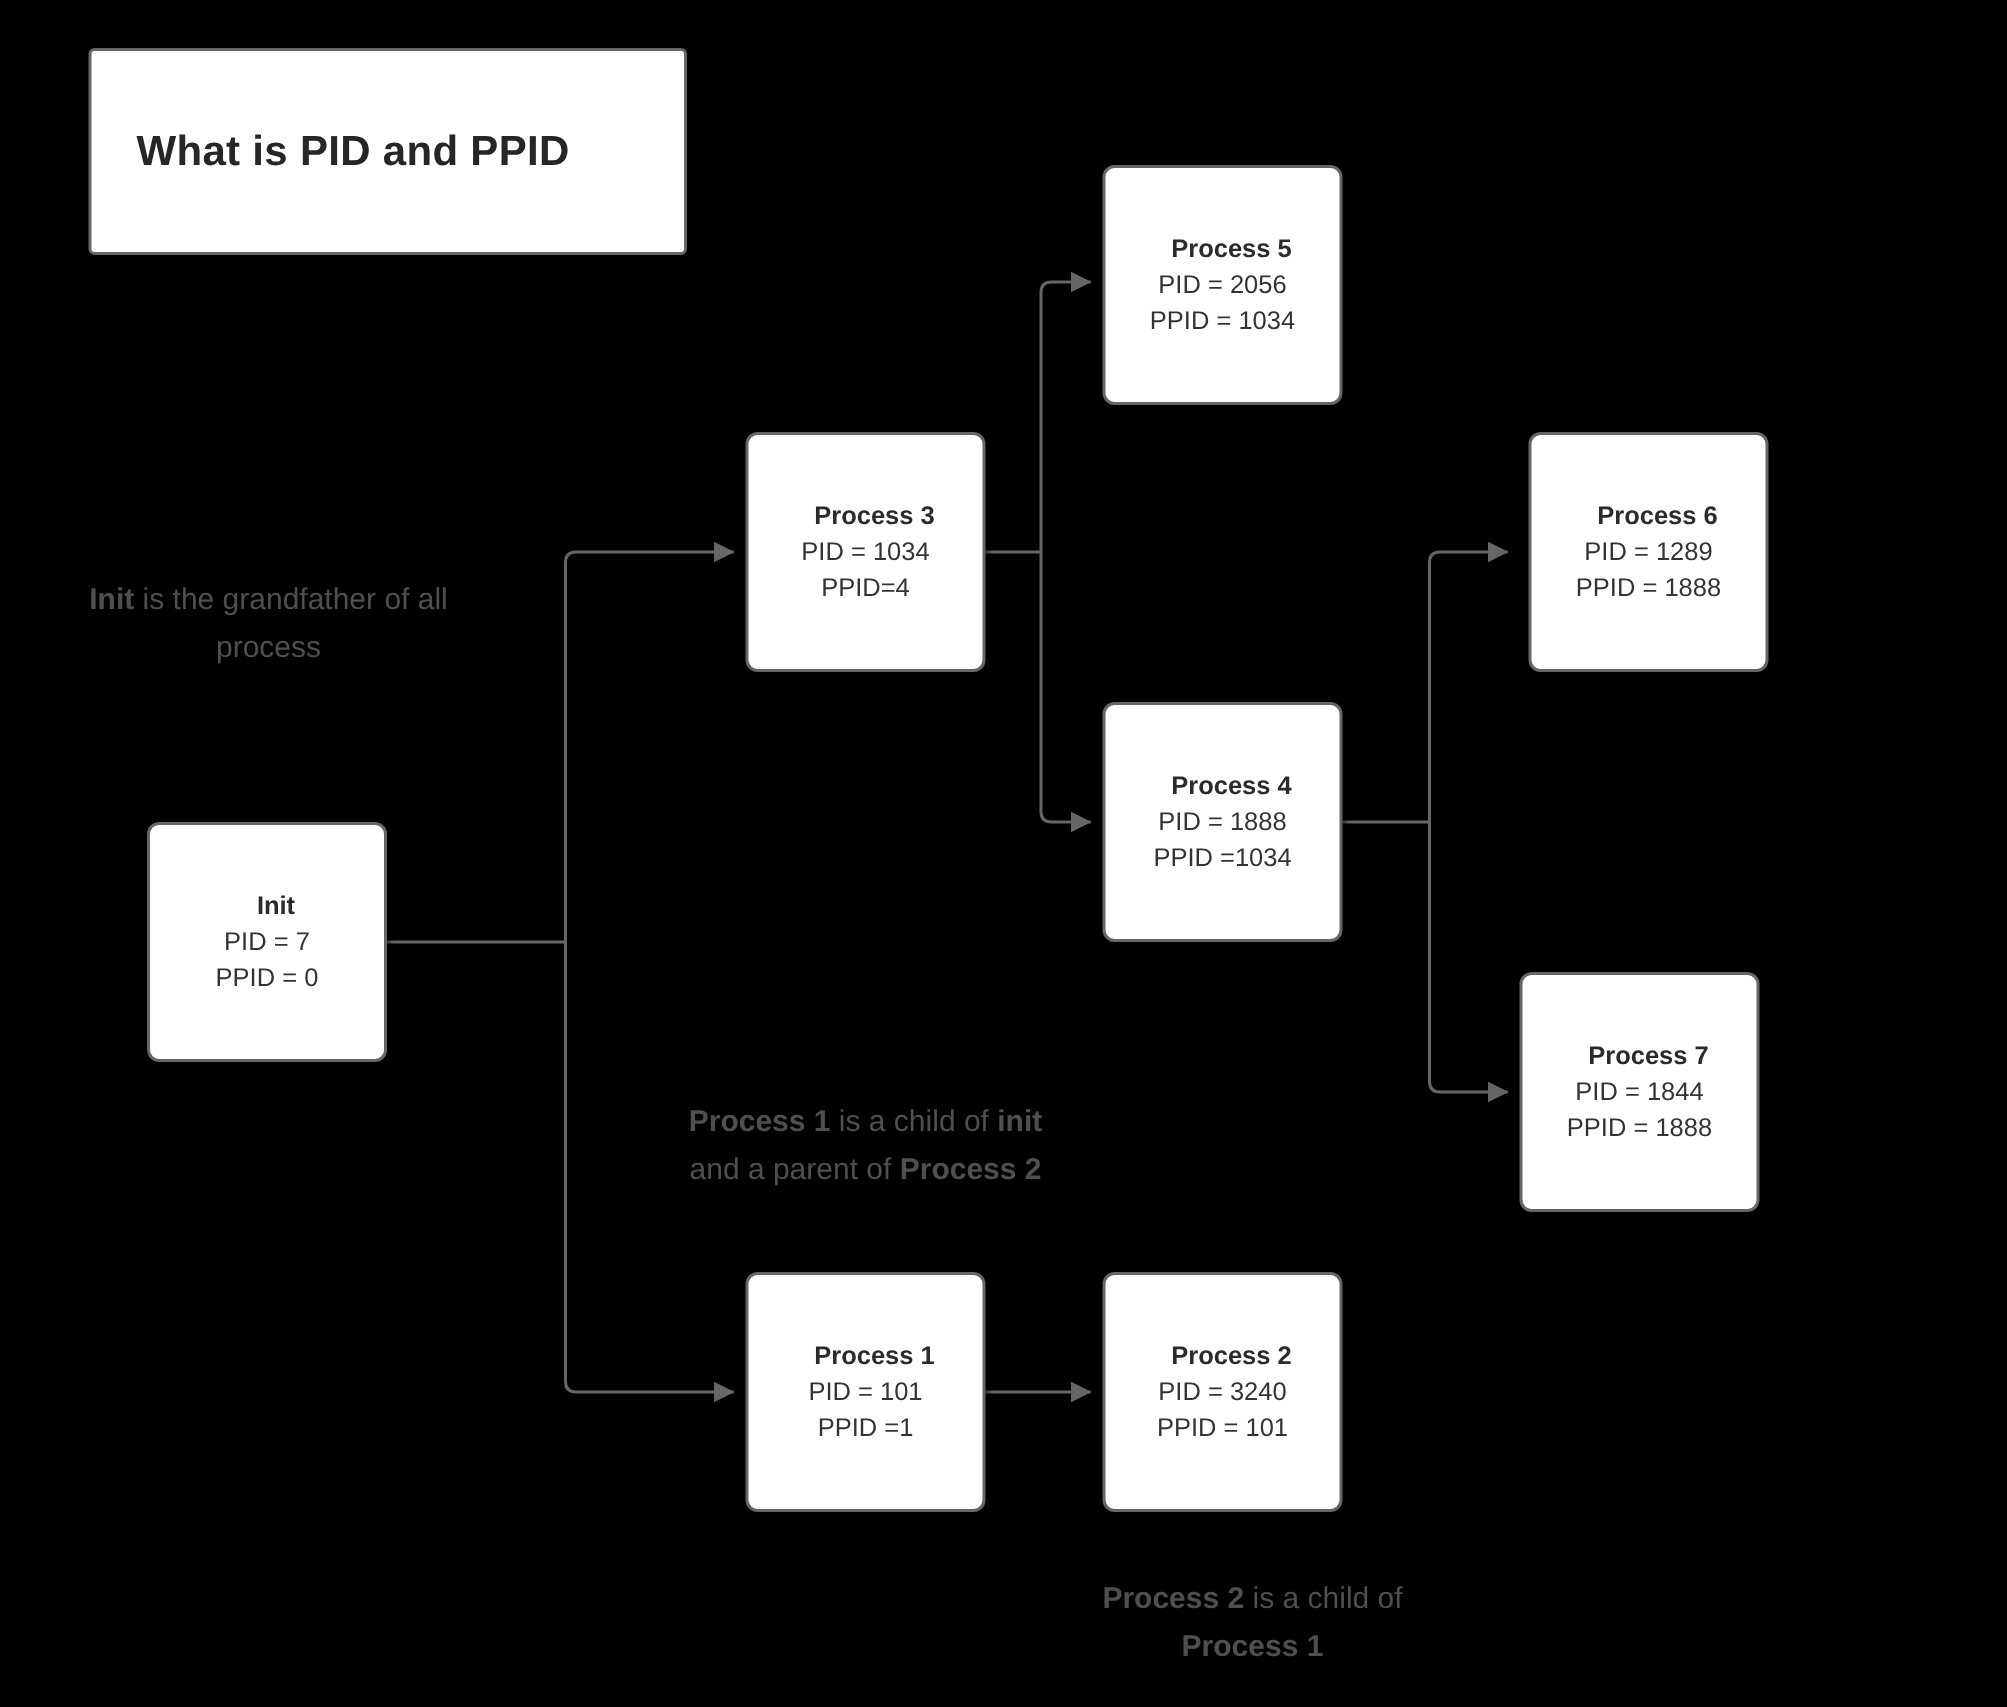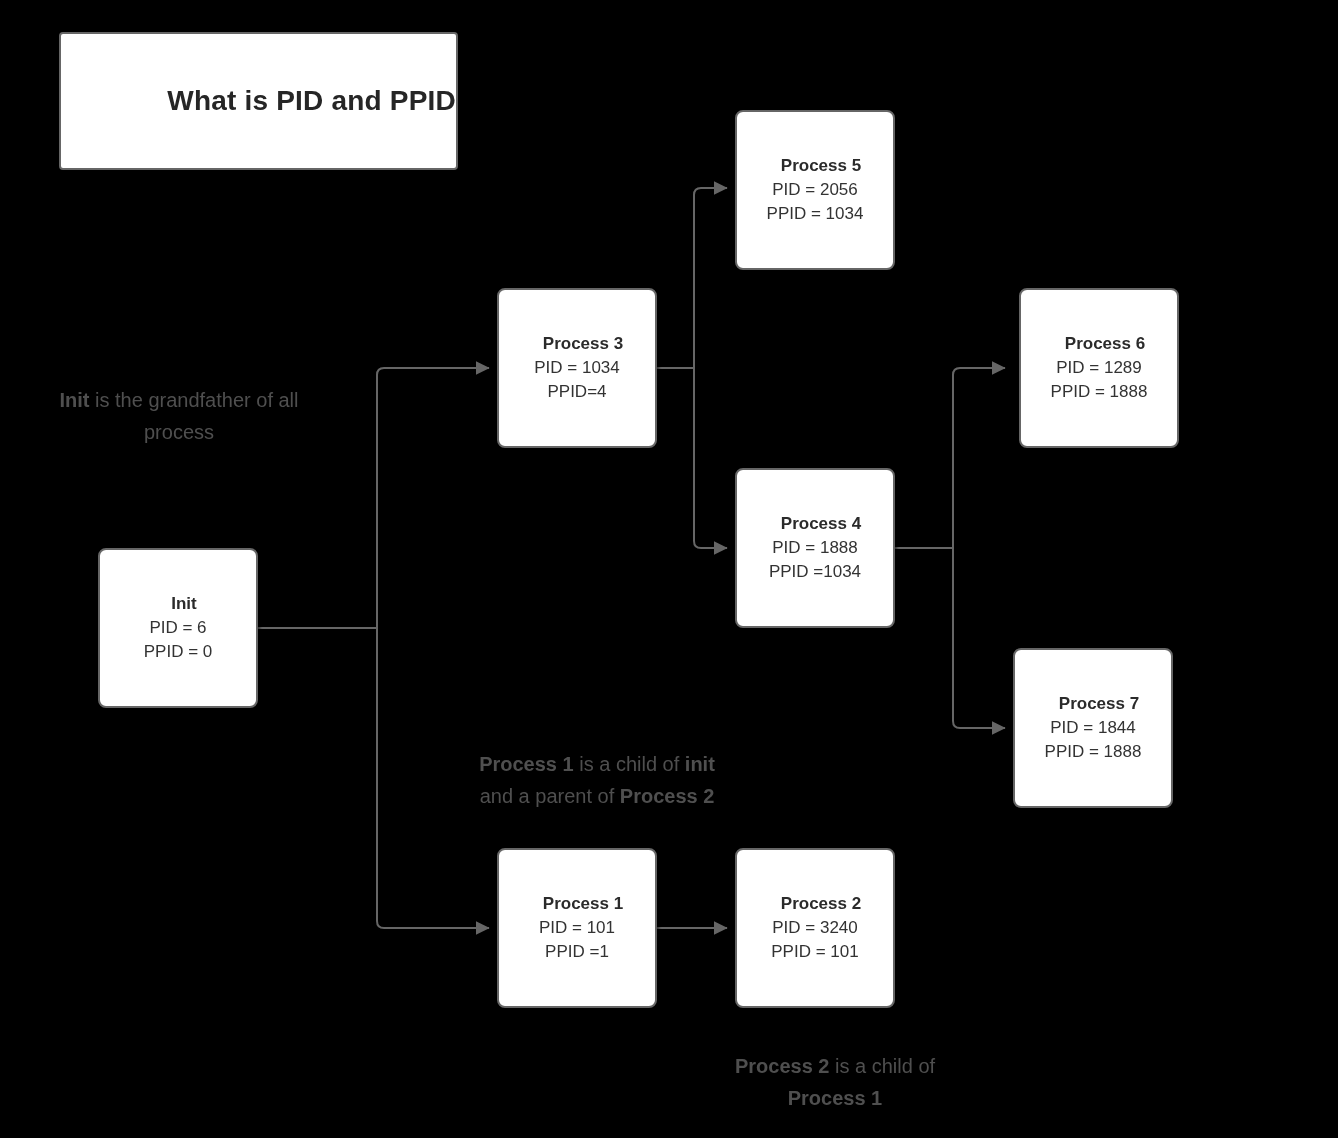--- a/index.html
+++ b/index.html
@@ -30,21 +30,21 @@
     top: 32px;
     width: 399px;
     height: 138px;
     background: #ffffff;
     border: 2px solid #666666;
     border-radius: 4px;
     box-sizing: border-box;
     box-shadow: 2px 2px 3px rgba(0,0,0,0.55);
     display: flex;
     align-items: center;
-    justify-content: flex-end;
+    justify-content: flex-start;
   }
   .title-text {
     font-size: 28px;
     font-weight: bold;
     color: #262626;
     padding-left: 30px;
     letter-spacing: 0.2px;
   }
   
   .node {
@@ -120,31 +120,31 @@
   </svg>
 
   <div class="title-box">
     <span class="title-text">What is PID and PPID</span>
   </div>
 
   <div class="annot" style="left:46px; top:384px; width:266px;">
     <span><b>Init</b><span> is the grandfather of all process</span></span><br>
   </div>
 
-  <div class="annot" style="left:472px; top:732px; width:250px;margin-top:16px;">
+  <div class="annot" style="left:452px; top:732px; width:250px;">
     <b>Process 1</b><span> is a child of </span><b>init</b><span> and a parent of </span><b>Process 2</b>
   </div>
 
   <div class="annot" style="left:715px; top:1050px; width:240px;">
     <b>Process 2</b><span> is a child of </span><b>Process 1</b>
   </div>
 
   <div class="node" style="left:98px; top:548px;">
     <span class="n-title">Init</span>
-    <span class="n-line">PID = 6</span>
+    <span class="n-line">PID = 7</span>
     <span class="n-line">PPID = 0</span>
   </div>
 
   <div class="node" style="left:497px; top:288px;">
     <span class="n-title">Process 3</span>
     <span class="n-line">PID = 1034</span>
     <span class="n-line">PPID=4</span>
   </div>
 
   <div class="node" style="left:735px; top:110px;">

